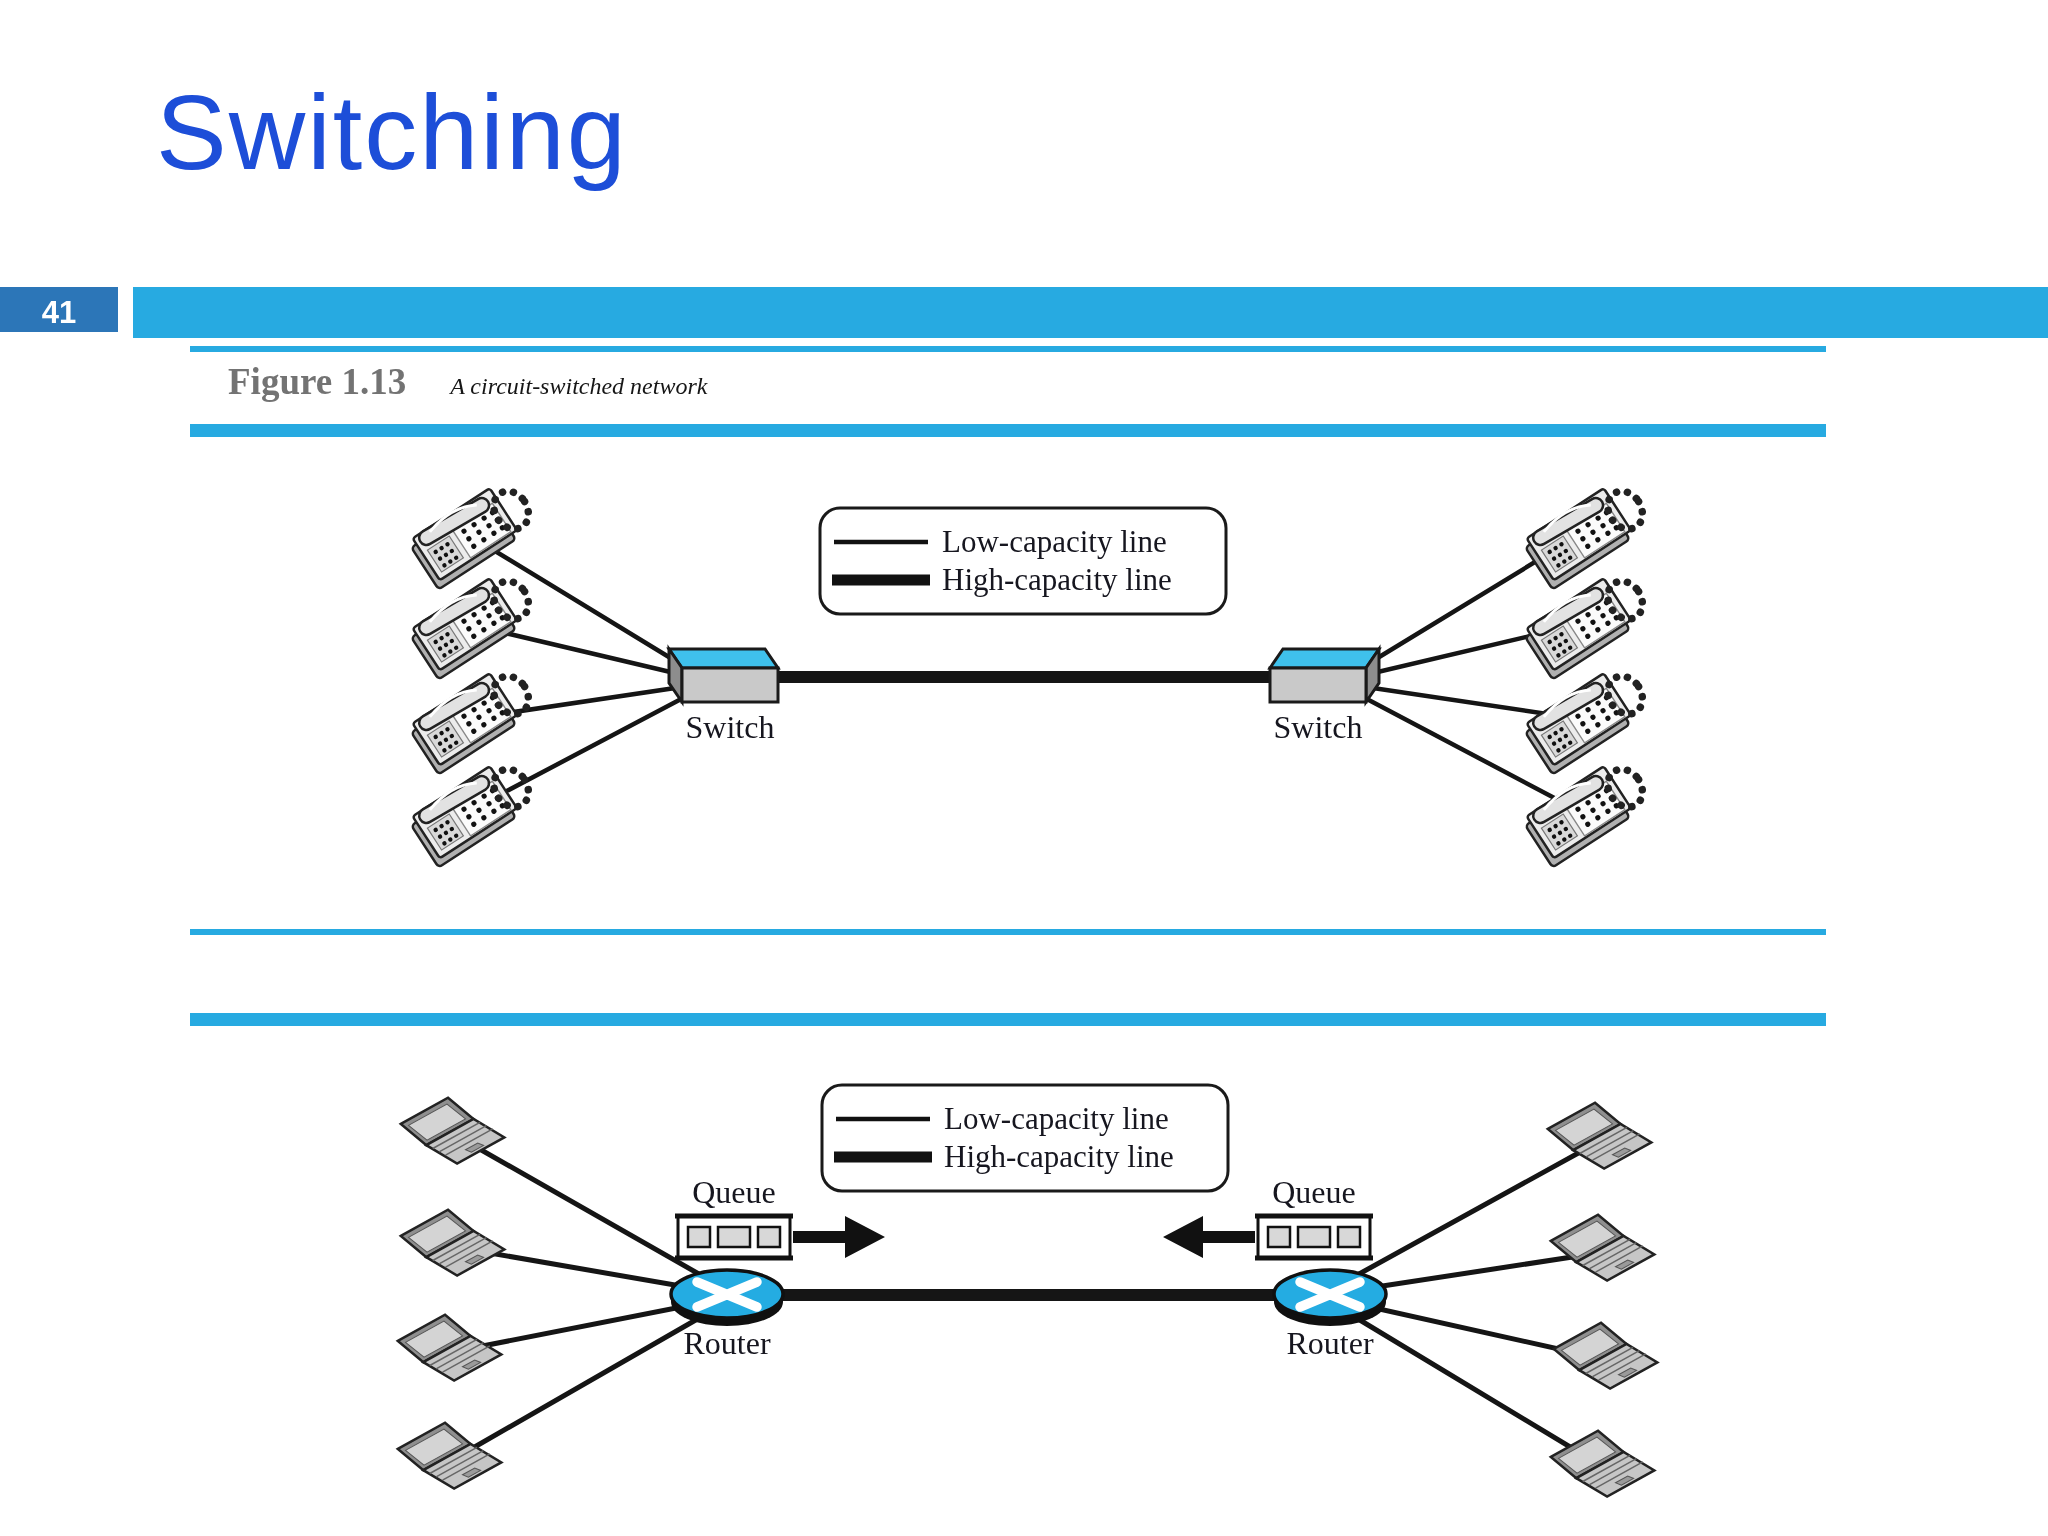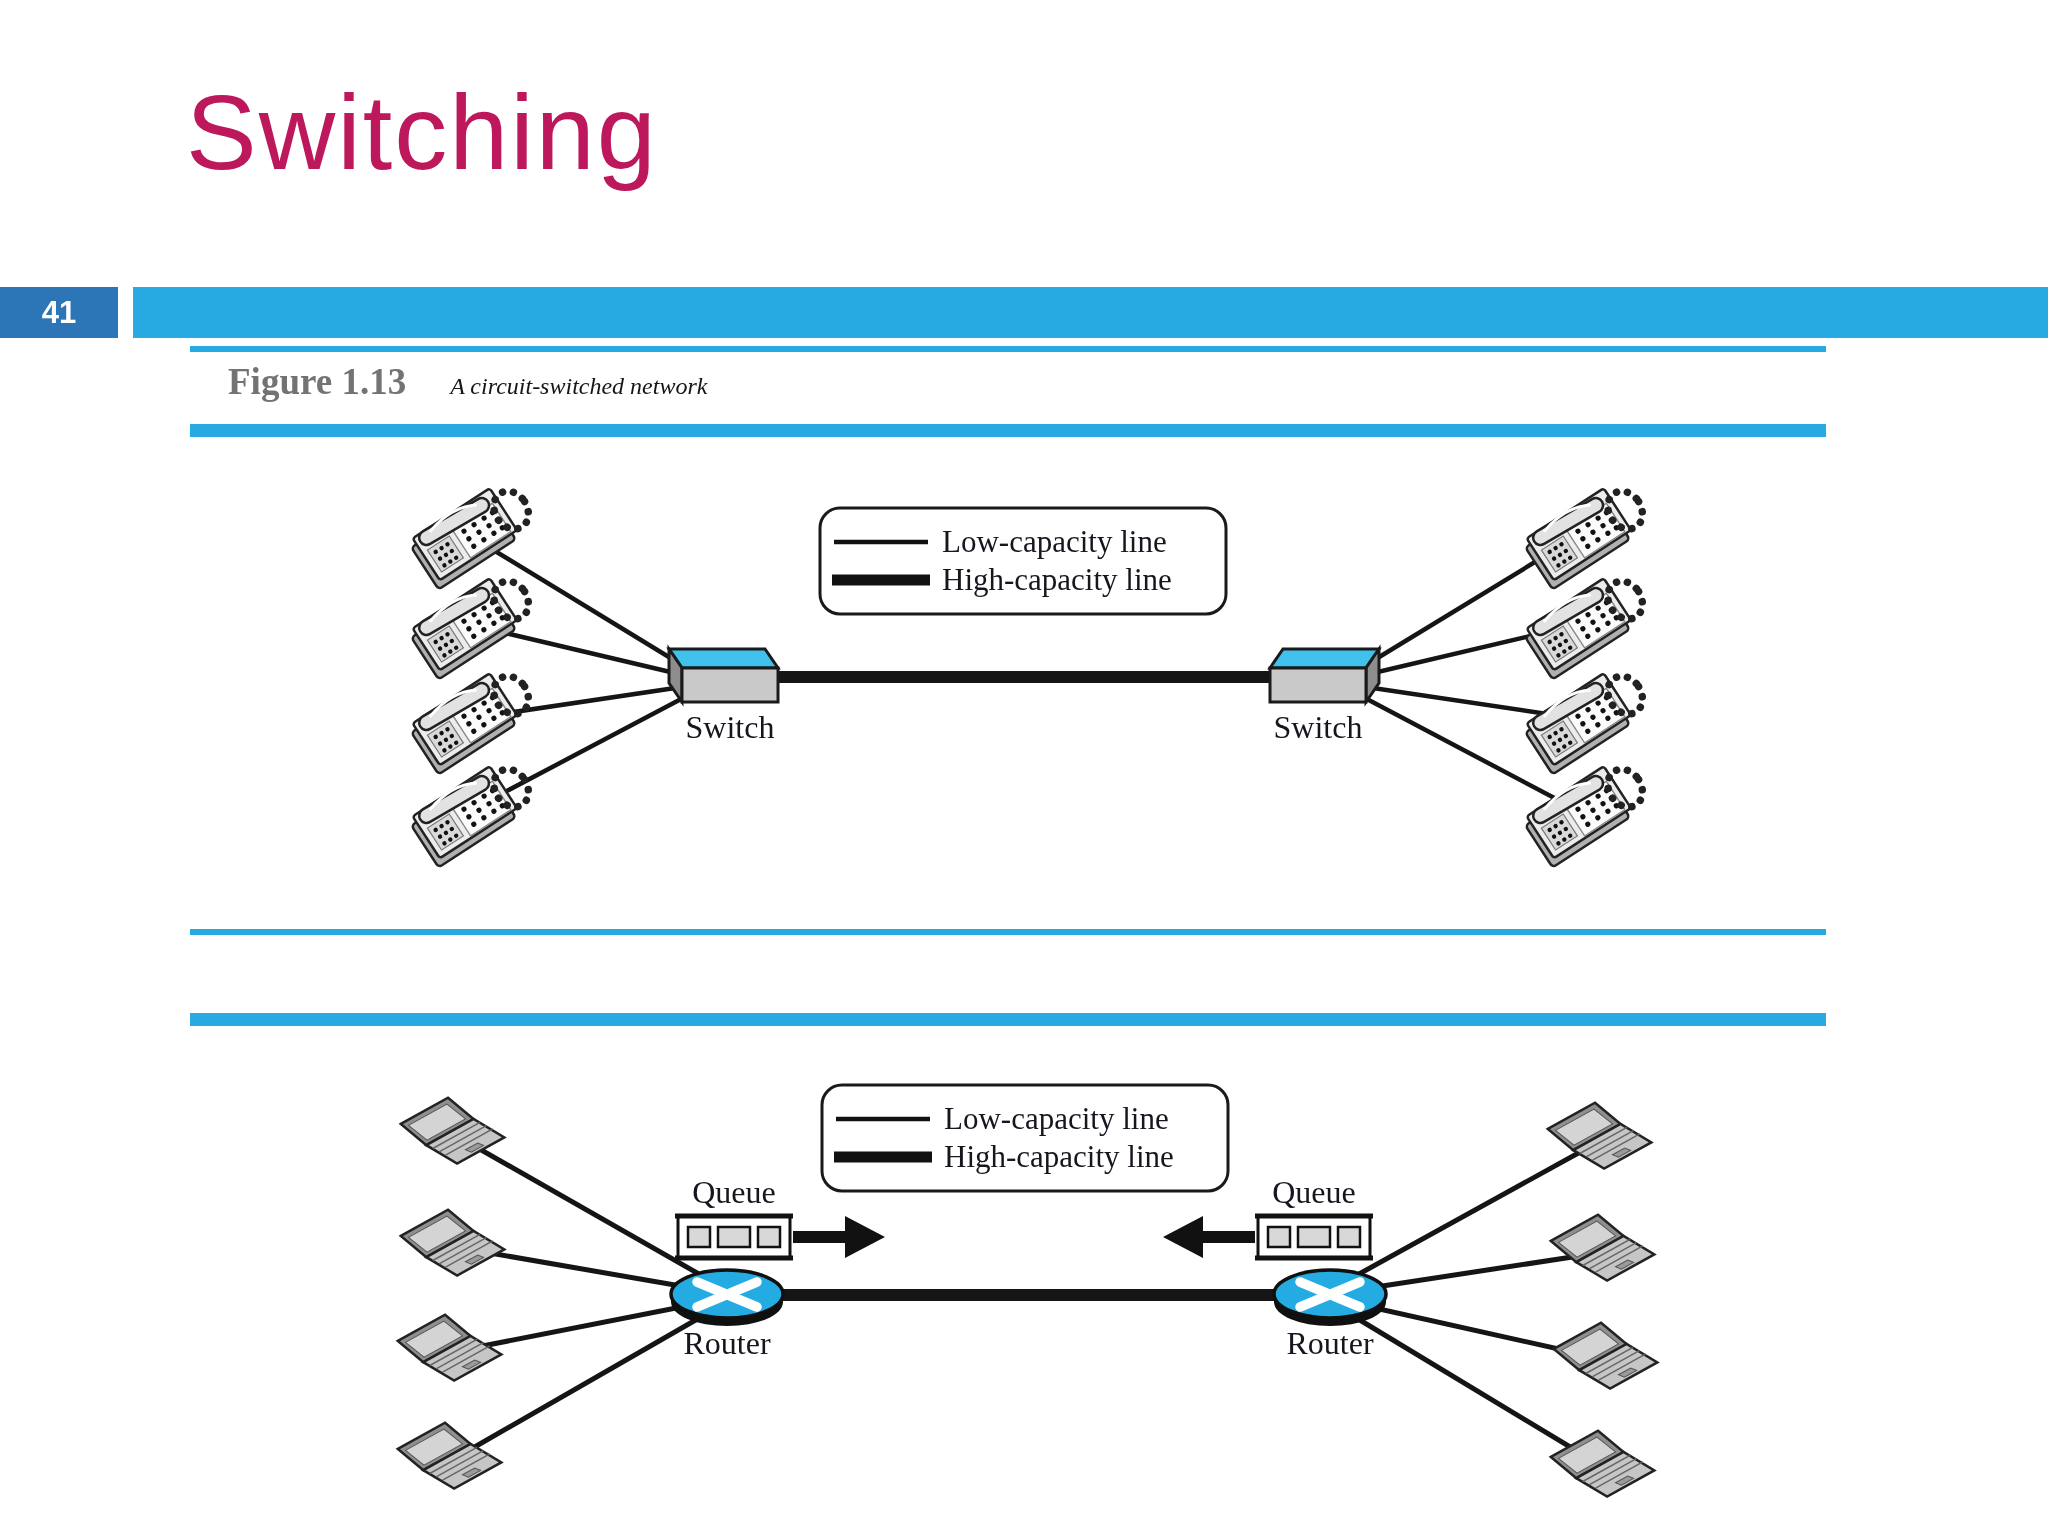--- a/index.html
+++ b/index.html
@@ -1,20 +1,20 @@
 <!DOCTYPE html>
 <html><head>
 <meta charset="utf-8">
 <style>
   html,body{margin:0;padding:0;background:#ffffff;}
   .slide{position:relative;width:2048px;height:1536px;background:#ffffff;overflow:hidden;
          font-family:"Liberation Sans",sans-serif;}
   .title{position:absolute;left:156px;top:72px;font-size:106px;font-weight:400;
-         letter-spacing:2px;color:#be185d;margin-left:30px;}
-  .page-num{position:absolute;left:0;top:287px;width:118px;height:51px;background:#2C76B8;
+         letter-spacing:2px;color:#1d4ed8;}
+  .page-num{position:absolute;left:0;top:287px;width:118px;height:45px;background:#2C76B8;
             color:#ffffff;font-size:31px;font-weight:bold;text-align:center;line-height:51px;}
   .accent-bar{position:absolute;left:133px;top:287px;width:1915px;height:51px;background:#27AAE1;}
   .rule{position:absolute;left:190px;width:1636px;background:#27AAE1;}
   .rule-thin{height:6px;}
   .rule-thick{height:13px;}
   #rule-13-top{top:346px;} #rule-13-bottom{top:424px;}
   #rule-14-top{top:929px;} #rule-14-bottom{top:1013px;}
   .fig-caption{position:absolute;left:228px;font-family:"Liberation Serif",serif;white-space:nowrap;}
   #caption-13{top:360px;} #caption-14{top:948px;}
   .fig-label{font-size:37px;font-weight:bold;color:#737373;}

